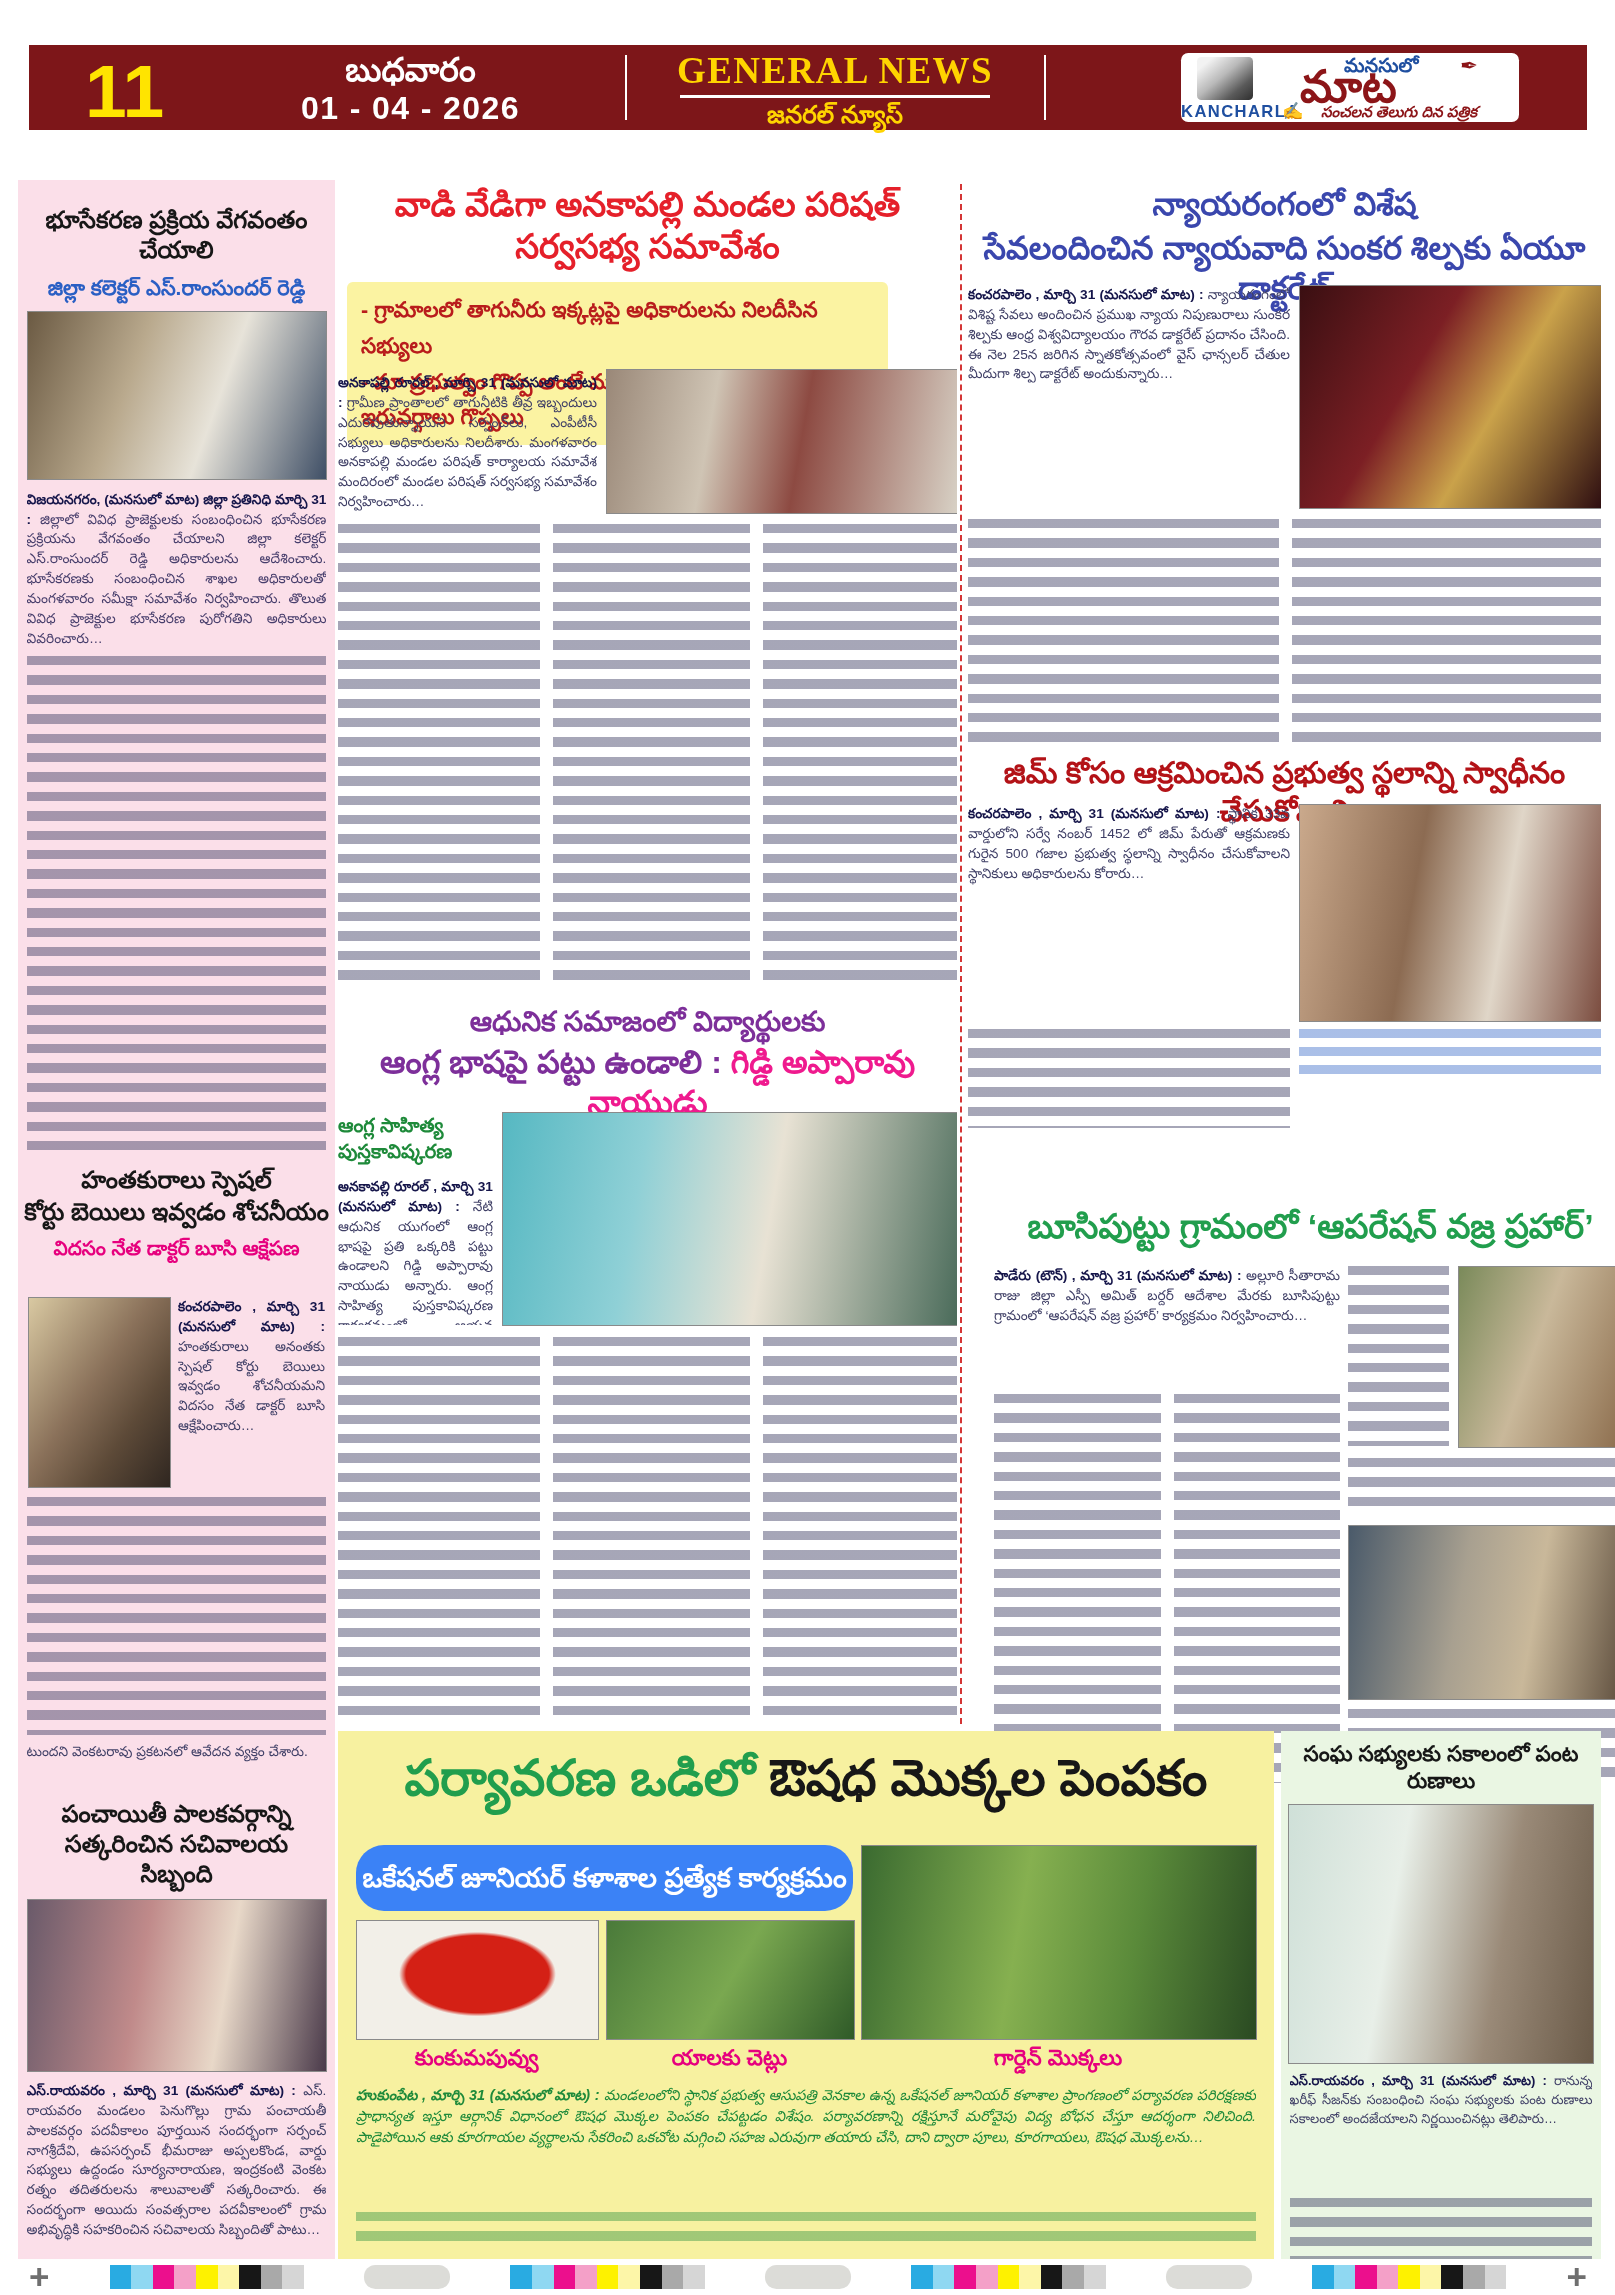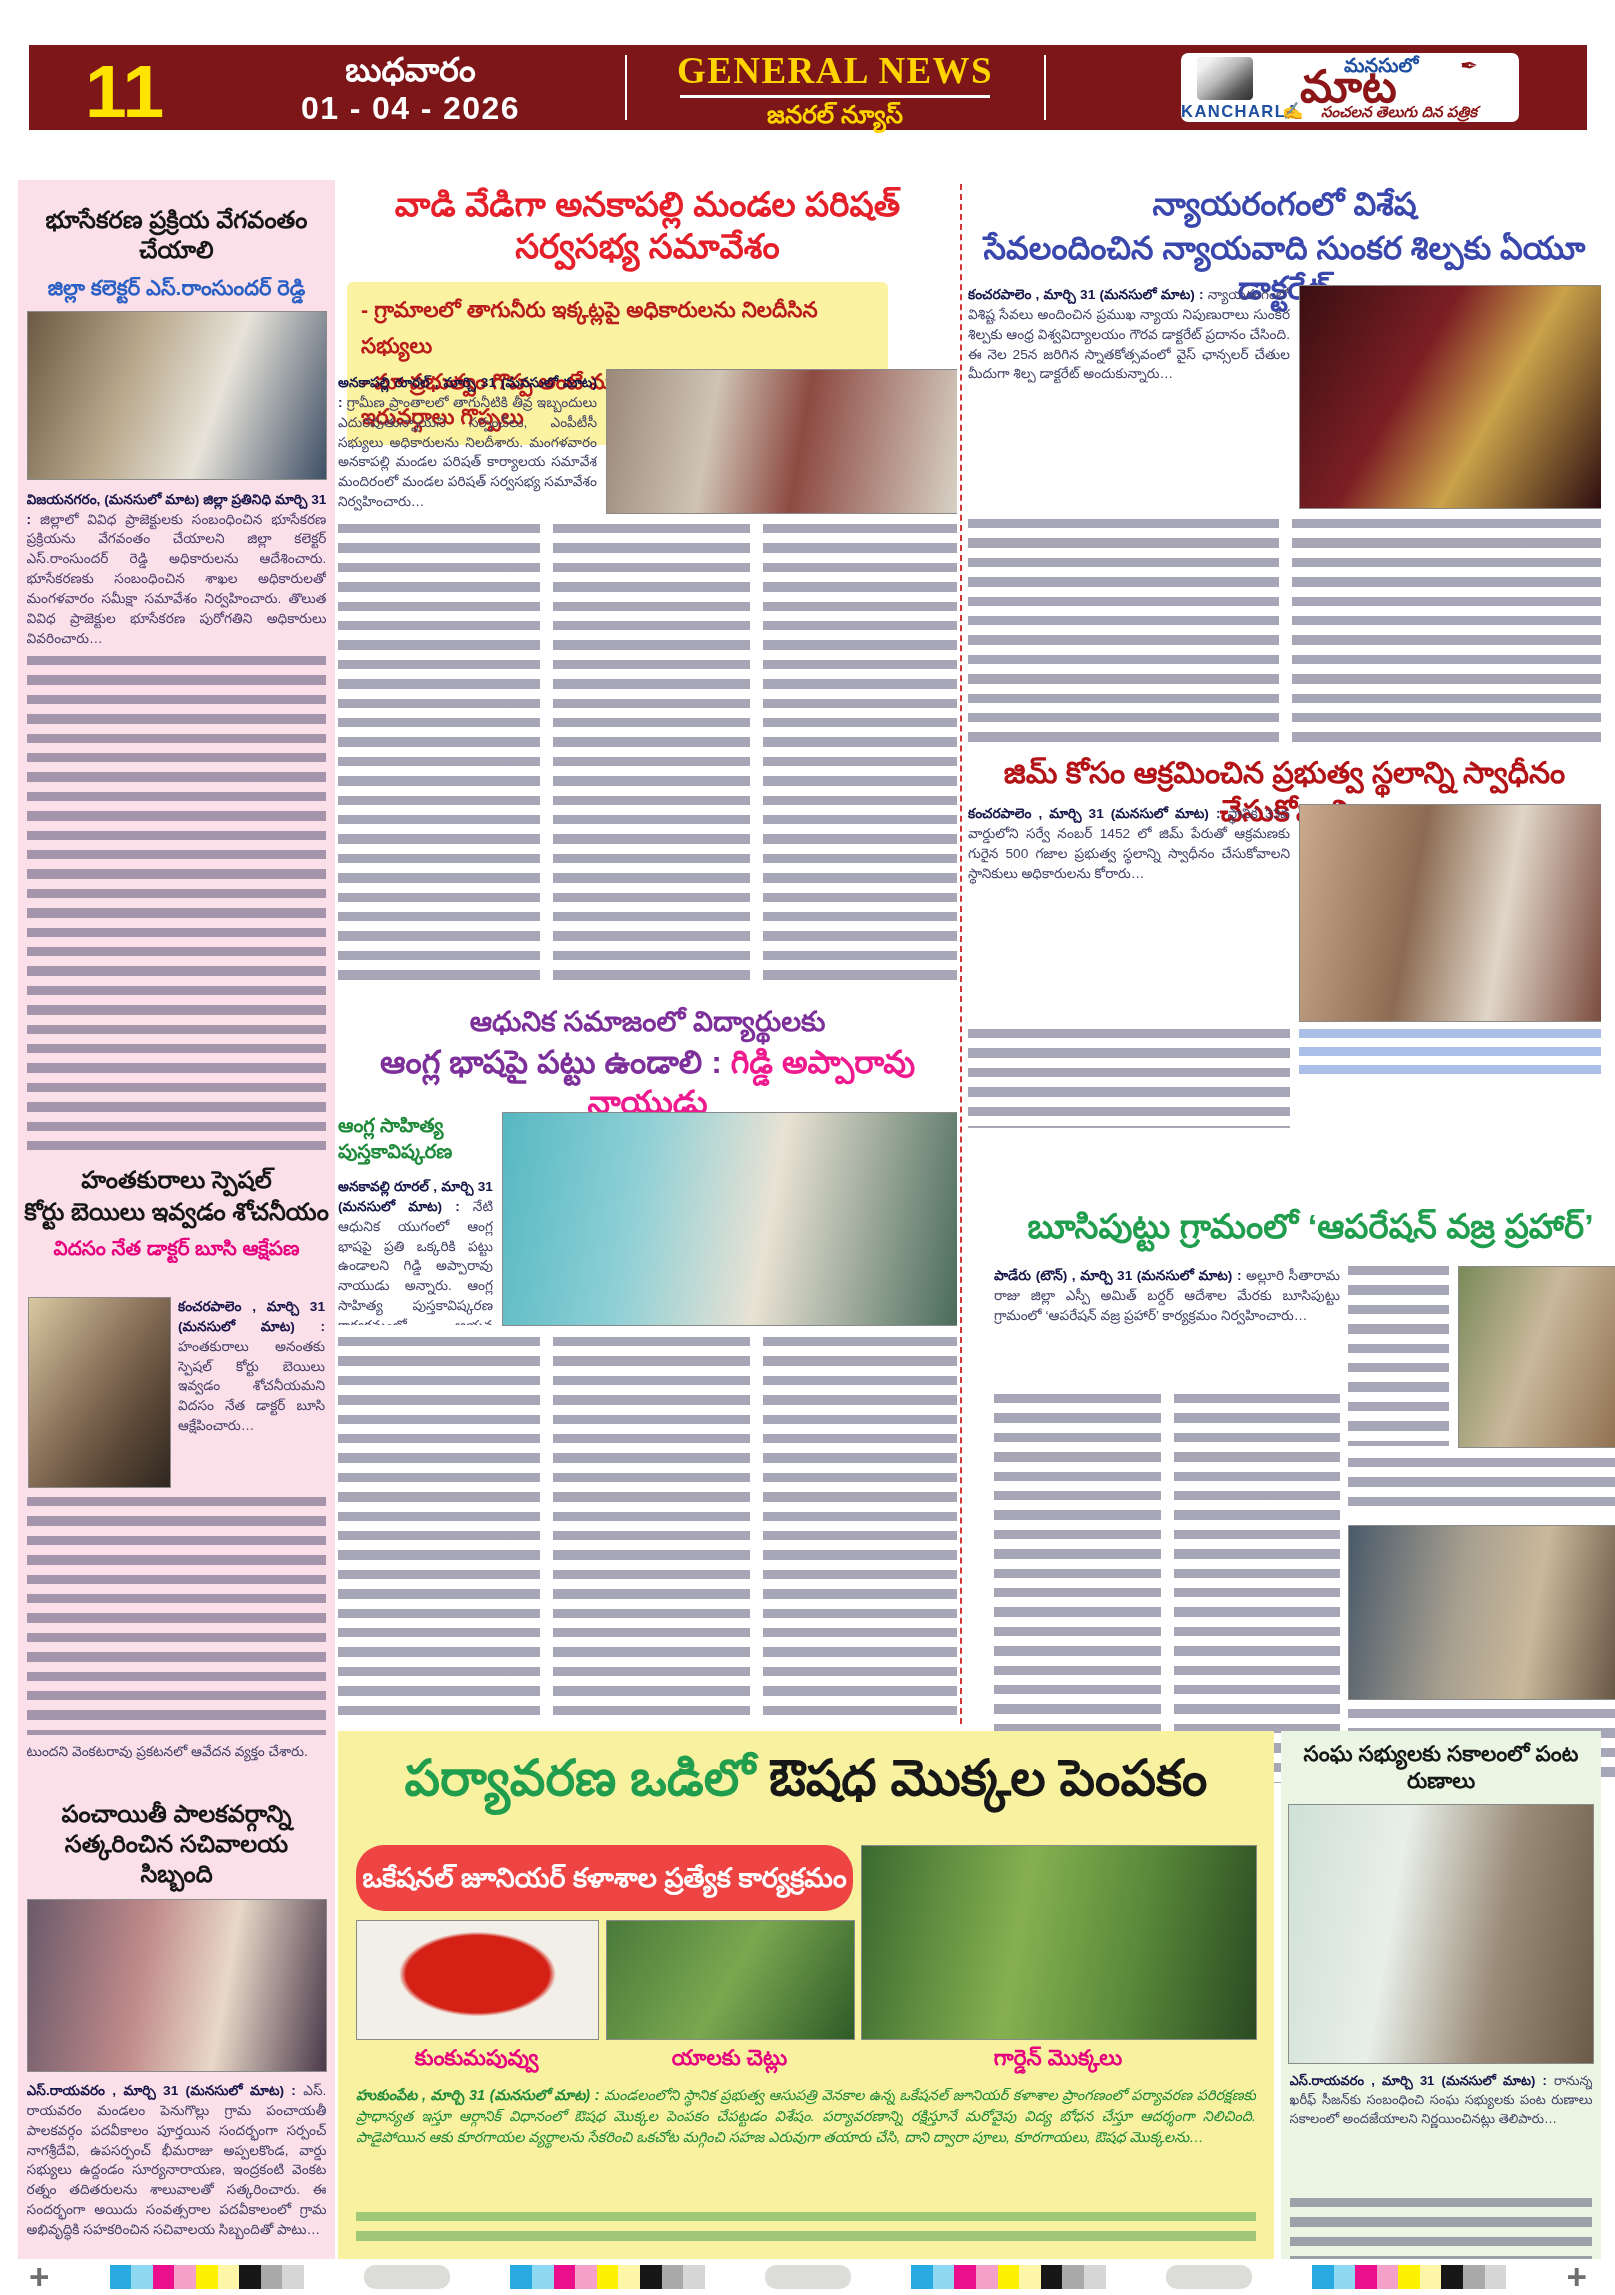--- a/index.html
+++ b/index.html
@@ -41,21 +41,21 @@
   .sub-pink{color:#e6007e;}
   .sub-green{color:#1e8a3a;}
   
   .body-te{color:#3f3f66;font-size:13.7px;line-height:1.45;text-align:justify;overflow:hidden;}
   .body-green{color:#1e8a3a;}
   .dl{font-weight:bold;color:#15154a;}
   .fl{background:repeating-linear-gradient(180deg,rgba(58,58,96,.45) 0 9.4px,transparent 9.4px 19.4px);}
   .fl-green{background:repeating-linear-gradient(180deg,rgba(30,138,58,.40) 0 9.4px,transparent 9.4px 19.4px);}
   .fl-blue{background:repeating-linear-gradient(180deg,rgba(42,95,196,.40) 0 8.6px,transparent 8.6px 18px);}
   .ph{border:0.7px solid #8a8a8a;}
-  .redbox{background:#ef4444;color:#ffffff;font-weight:bold;text-align:center;border-radius:28px;}
+  .redbox{background:#3b82f6;color:#ffffff;font-weight:bold;text-align:center;border-radius:28px;}
   .ybox{background:#fbf3a2;border-radius:5.8px;}
   .ybullet{color:#b91c1c;font-weight:bold;font-size:21.6px;line-height:1.65;}
   .divider-red{border-left:2.2px dashed #d43535;width:0;}
   .caption{color:#e6007e;font-weight:bold;font-size:21.6px;text-align:center;}
   
   .cbar-row{display:flex;align-items:center;justify-content:space-between;}
   .cgroup{display:flex;}
   .cgroup div{width:21.6px;height:24.5px;}
   .blob{width:86px;height:24.5px;background:#dcdcd8;border-radius:11.5px;}
   .cross{color:#6f6f6f;font-size:35px;font-weight:bold;line-height:24.5px;}

